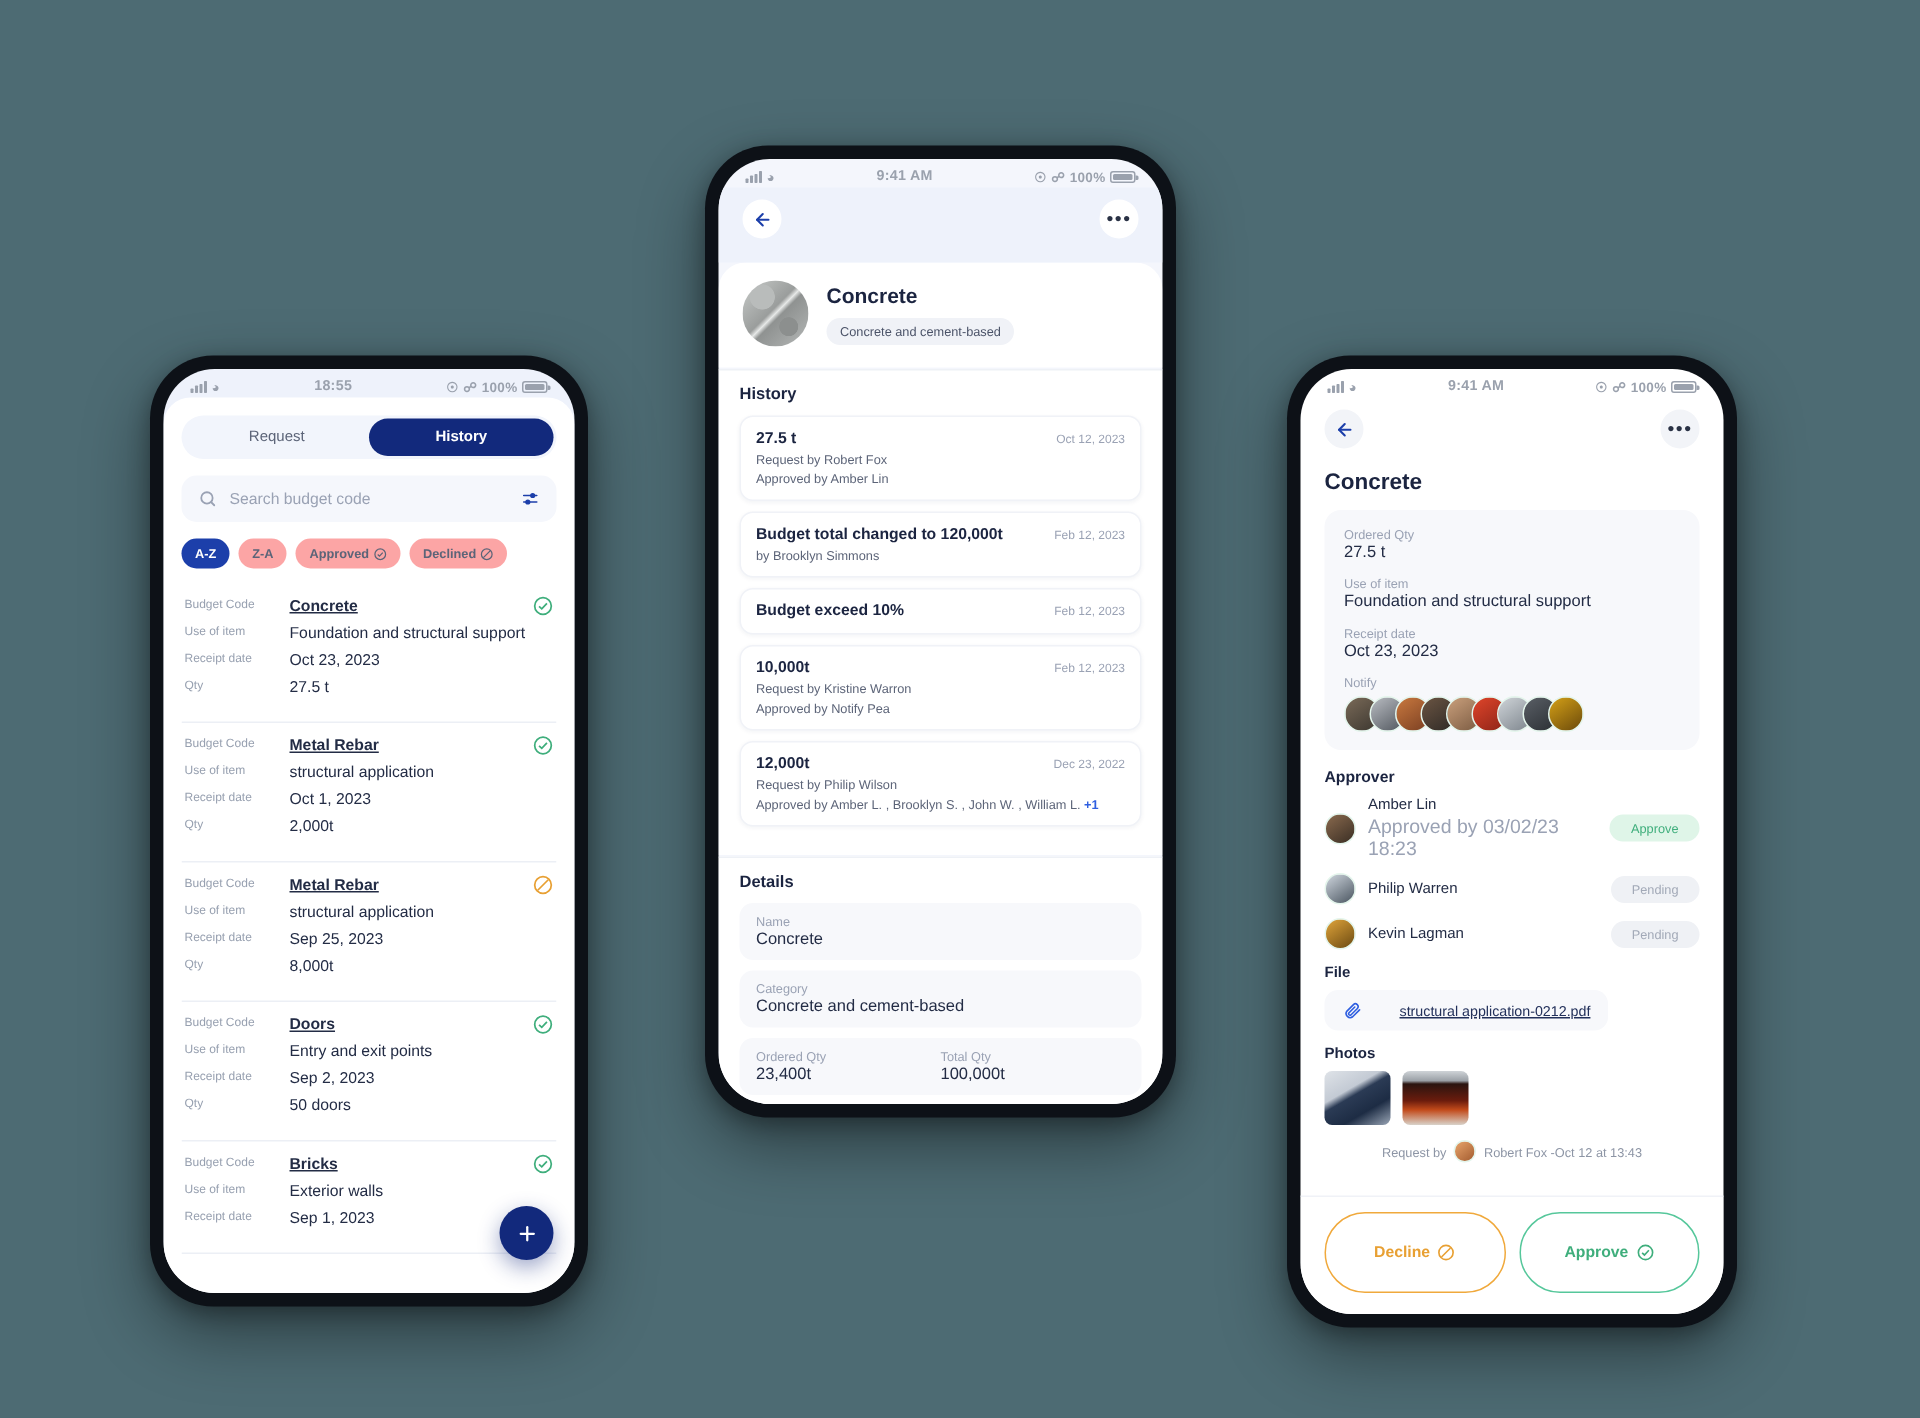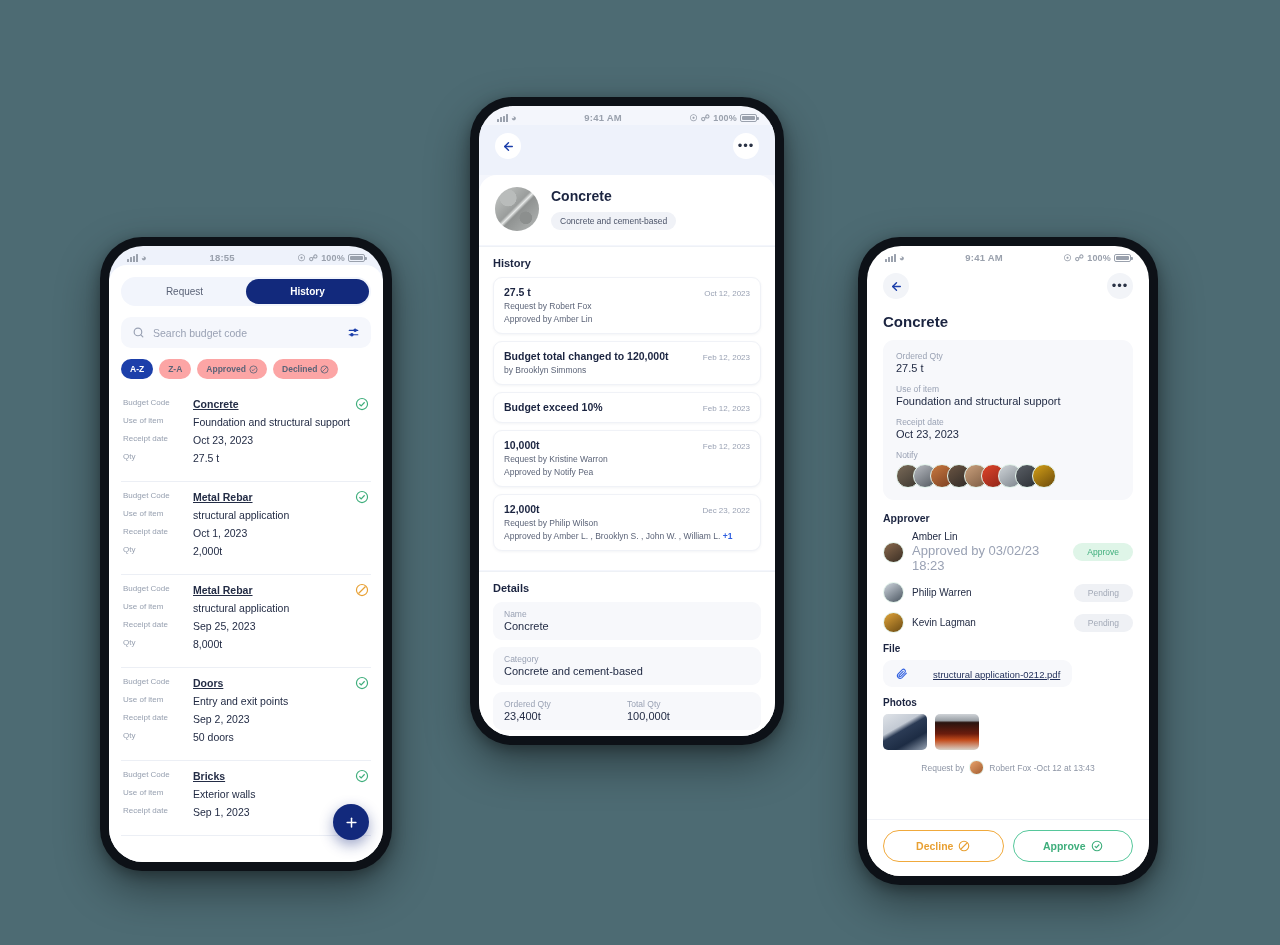--- a/index.html
+++ b/index.html
@@ -195,21 +195,21 @@
   .req-by {
     display: flex; align-items: center; justify-content: center; gap: 5px;
     font-size: 8.5px; color: #8d95a5; margin: 10px 0 8px 0;
   }
   .req-av { width: 15px; height: 15px; border-radius: 50%; border: 1.4px solid #e4f5ec; }
   .action-bar {
     display: flex; gap: 9px; padding: 10px 16px 14px 16px;
     border-top: 1px solid #f0f2f7; background: #fff; flex: 0 0 auto;
   }
   .act {
-    flex: 1; text-align: center; border-radius: 999px; padding: 9px 0;
+    flex: 1; text-align: center; border-radius: 999px; padding: 20px 0;
     font-size: 10.5px; font-weight: bold;
     display: flex; align-items: center; justify-content: center; gap: 5px;
   }
   .act.decline { border: 1.4px solid #f0a93c; color: #e8a033; }
   .act.approve { border: 1.4px solid #56c79b; color: #3fae7c; }
 </style>
 </head>
 <body>
 
 <div class="stage">

